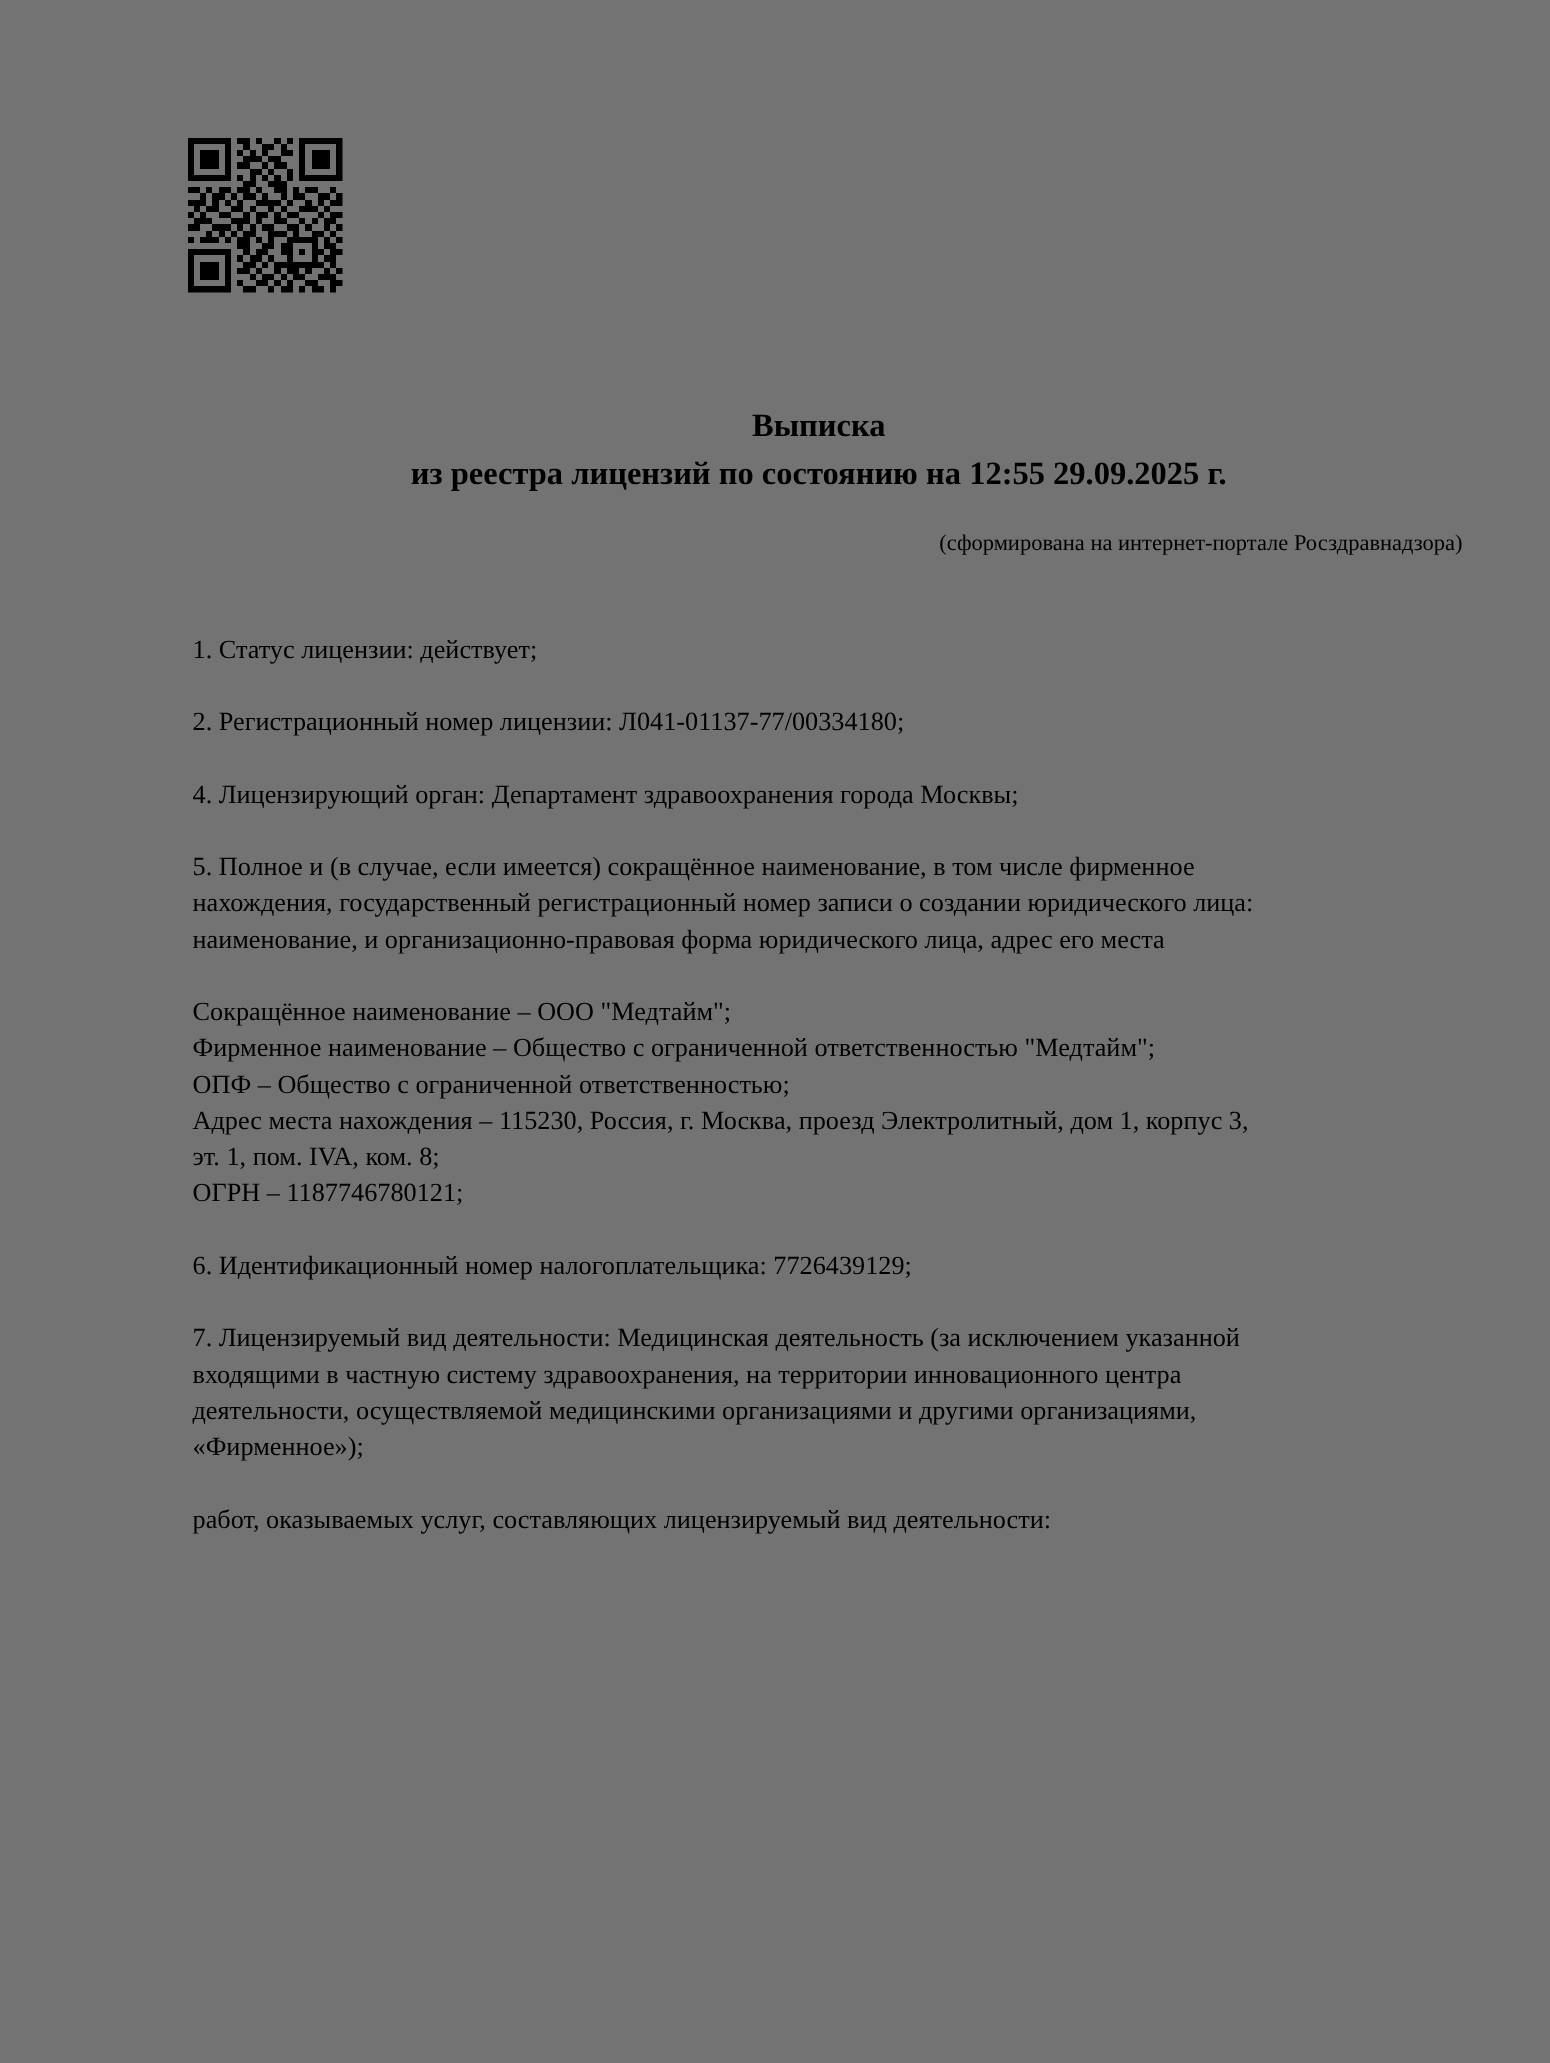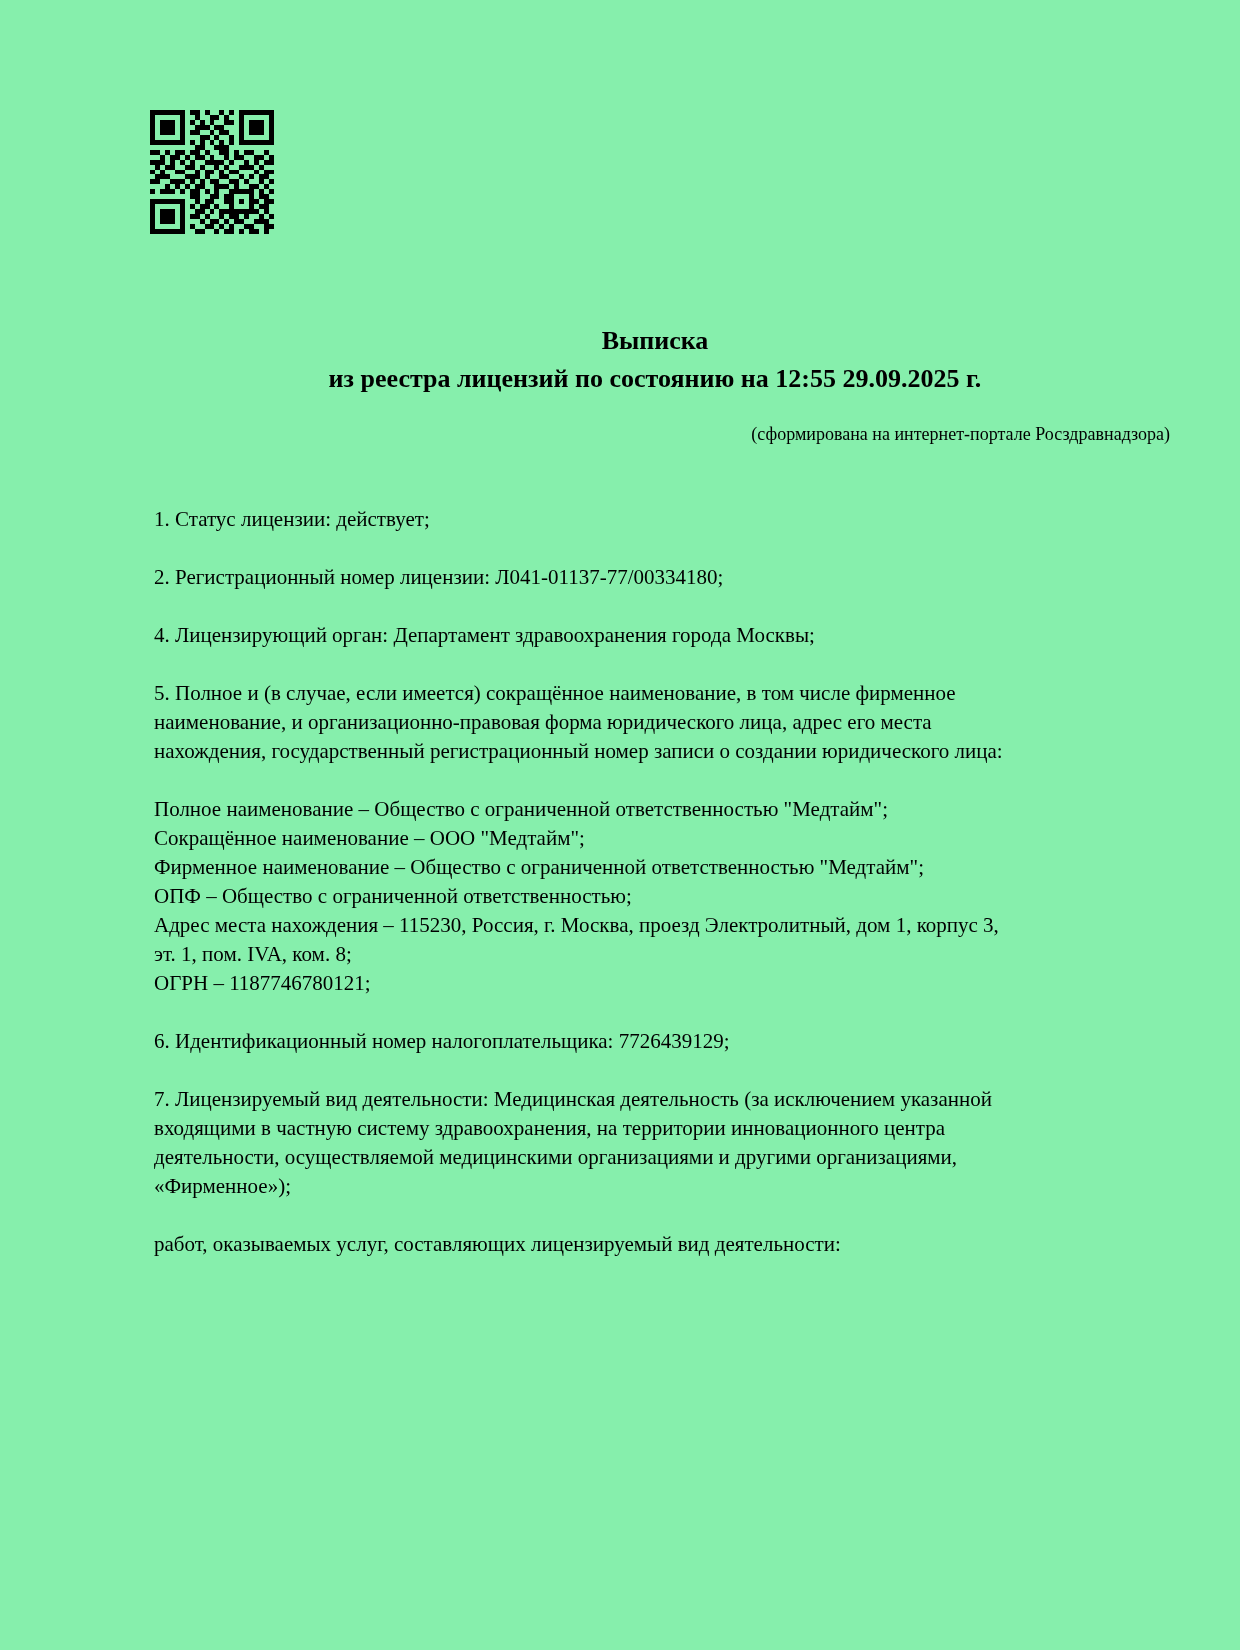--- a/index.html
+++ b/index.html
@@ -1,20 +1,20 @@
 <!DOCTYPE html>
 <html><head>
 <meta charset="utf-8">
 <style>
   html, body { margin: 0; padding: 0; }
   .page {
     position: relative;
     width: 1240px;
     height: 1650px;
-    background: #86efac;
+    background: #737373;
     color: #000000;
     font-family: "Liberation Serif", "DejaVu Serif", serif;
     overflow: hidden;
   }
   .qr {
     position: absolute;
     left: 150px;
     top: 110px;
     width: 124px;
     height: 124px;
@@ -403,25 +403,24 @@
           <span class="line">1. Статус лицензии: действует;</span>
         </p>
         <p class="para">
           <span class="line">2. Регистрационный номер лицензии: Л041-01137-77/00334180;</span>
         </p>
         <p class="para">
           <span class="line">4. Лицензирующий орган: Департамент здравоохранения города Москвы;</span>
         </p>
         <p class="para">
           <span class="line">5. Полное и (в случае, если имеется) сокращённое наименование, в том числе фирменное</span>
+          <span class="line">нахождения, государственный регистрационный номер записи о создании юридического лица:</span>
           <span class="line">наименование, и организационно-правовая форма юридического лица, адрес его места</span>
-          <span class="line">нахождения, государственный регистрационный номер записи о создании юридического лица:</span>
-        </p>
-        <p class="para">
-          <span class="line">Полное наименование – Общество с ограниченной ответственностью "Медтайм";</span>
+        </p>
+        <p class="para">
           <span class="line">Сокращённое наименование – ООО "Медтайм";</span>
           <span class="line">Фирменное наименование – Общество с ограниченной ответственностью "Медтайм";</span>
           <span class="line">ОПФ – Общество с ограниченной ответственностью;</span>
           <span class="line">Адрес места нахождения – 115230, Россия, г. Москва, проезд Электролитный, дом 1, корпус 3,</span>
           <span class="line">эт. 1, пом. IVA, ком. 8;</span>
           <span class="line">ОГРН – 1187746780121;</span>
         </p>
         <p class="para">
           <span class="line">6. Идентификационный номер налогоплательщика: 7726439129;</span>
         </p>

